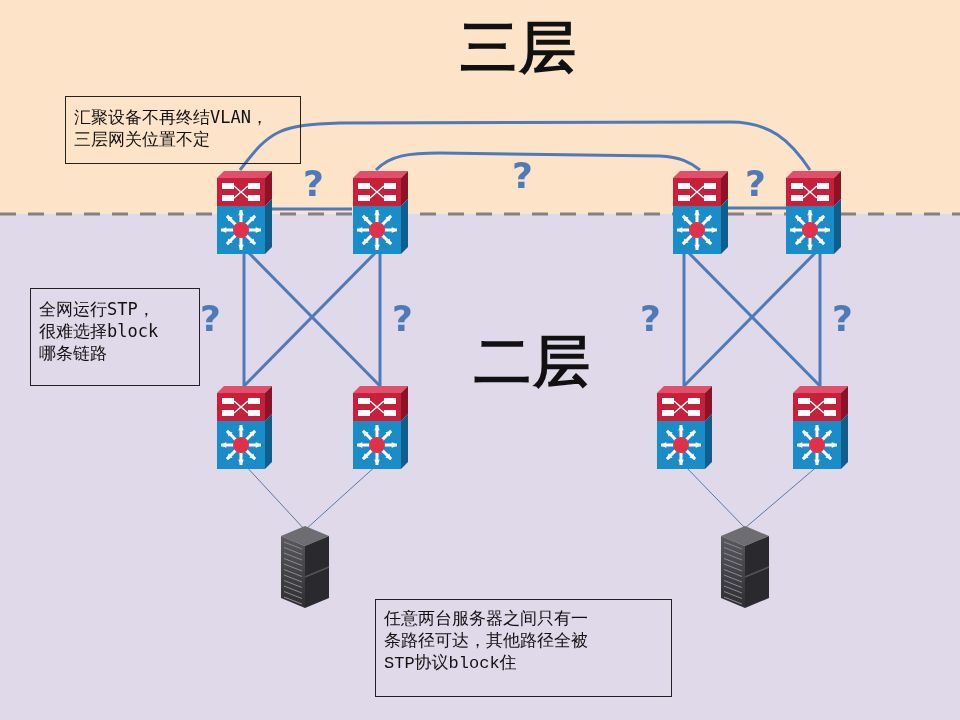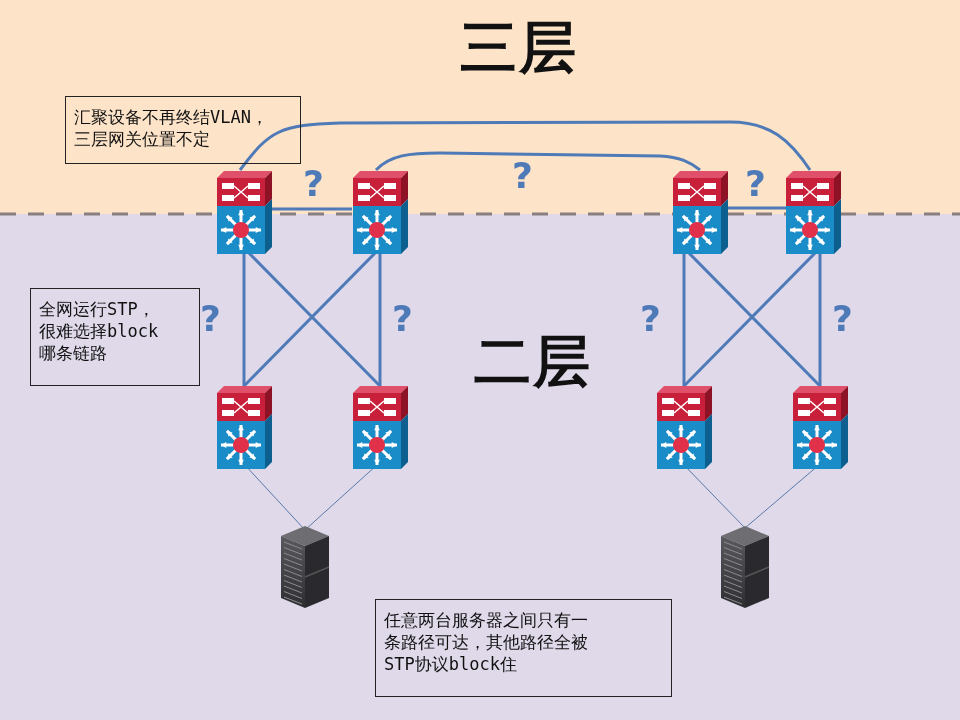--- a/index.html
+++ b/index.html
@@ -361,21 +361,21 @@
   </svg>
 
   <div class="layer-title" style="left:460px; top:10px;">三层</div>
   <div class="layer-title" style="left:474px; top:308px;margin-top:16px;">二层</div>
 
   <div class="note" style="left:65px; top:96px; width:218px; height:48px;">汇聚设备不再终结VLAN，
 三层网关位置不定</div>
   <div class="note" style="left:18px; top:288px; width:152px; height:78px;margin-left:12px;">全网运行STP，
 很难选择block
 哪条链路</div>
-  <div class="note" style="left:375px; top:599px; width:279px; height:78px;">任意两台服务器之间只有一
+  <div class="note" style="left:375px; top:599px; width:279px; height:78px;font-family:Liberation Mono, monospace;">任意两台服务器之间只有一
 条路径可达，其他路径全被
 STP协议block住</div>
 
   <div class="q" style="left:303px; top:163px;">?</div>
   <div class="q" style="left:512px; top:155px;">?</div>
   <div class="q" style="left:745px; top:163px;">?</div>
   <div class="q" style="left:200px; top:298px;">?</div>
   <div class="q" style="left:392px; top:298px;">?</div>
   <div class="q" style="left:640px; top:298px;">?</div>
   <div class="q" style="left:832px; top:298px;">?</div>

